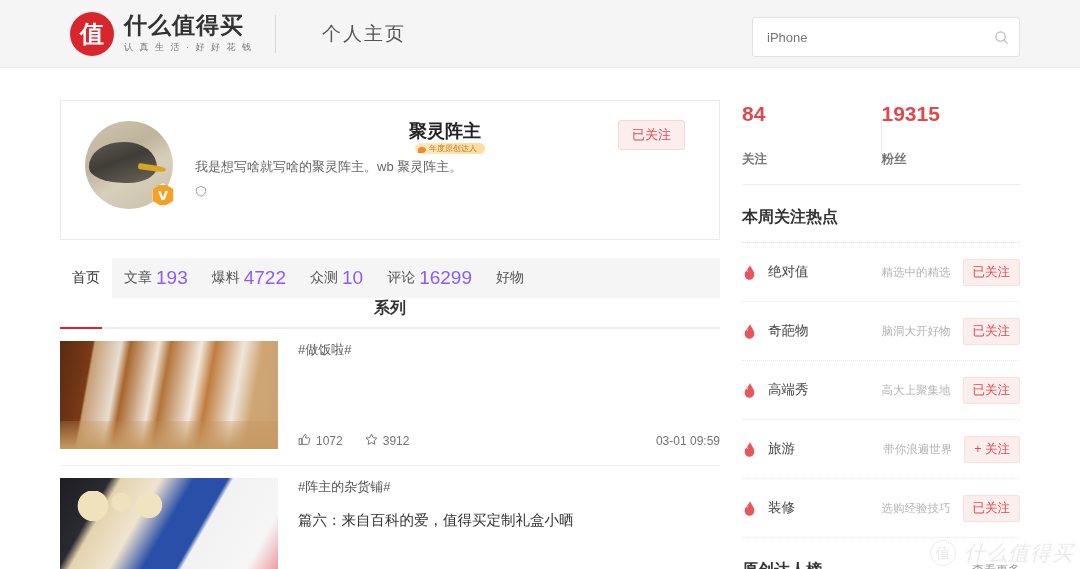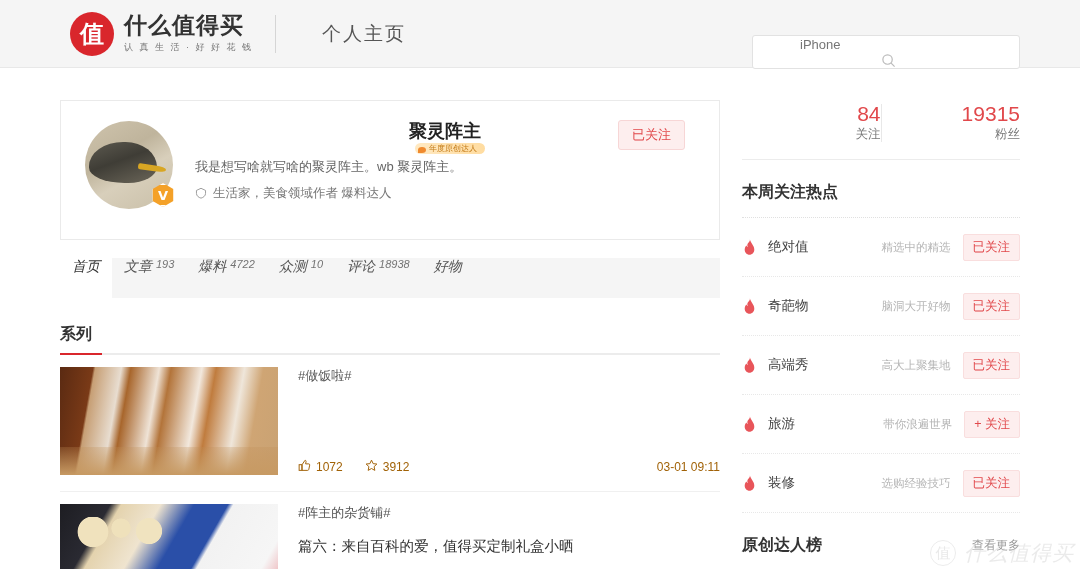--- a/index.html
+++ b/index.html
@@ -42,26 +42,25 @@
   }
   .logo-divider {
     width: 1px; height: 38px; background: #d5d5d5;
     margin: 0 22px;
   }
   .page-title {
     font-size: 19px; color: #555; letter-spacing: 2px; margin-left: 24px;
   }
 
   .search-box {
-    position: absolute; right: 60px; top: 35px;
-    width: 268px; height: 34px;
+    position: absolute; right: 60px; top: 17px;
+    width: 268px; height: 40px;
     background: #fff; border: 1px solid #e2e2e2; border-radius: 3px;
     display: flex; align-items: center;
     padding: 0 10px 0 14px;
-    flex-direction: column;
   }
   .search-input {
     border: none; outline: none; flex: 1;
     font-size: 13px; color: #999;
     font-family: "Liberation Sans", sans-serif;
     background: transparent;
   }
   .search-icon { color: #bbb; display: flex; align-items: center; }
 
   
@@ -148,33 +147,32 @@
   
   .tabs {
     margin-top: 18px;
     background: #f5f5f5;
     height: 40px;
     display: flex;
     align-items: stretch;
     font-size: 14px;
   }
   .tab {
-    display: flex; 
+    display: flex; align-items: center;
     padding: 0 12px; color: #555; cursor: pointer;
     white-space: nowrap;
-    font-style: italic;
-  }
-  .tab .cnt { color: #737373; margin-left: 4px; font-size: 11px; }
+  }
+  .tab .cnt { color: #8b5cf6; margin-left: 4px; font-size: 19px; }
   .tab.active { background: #fff; color: #333; }
 
   
   .section-head {
-    margin-top: 26px;
     position: relative;
     padding-bottom: 10px;
+    text-align: center;
   }
   .section-title { font-size: 16px; color: #333; font-weight: bold; display: inline-block; }
   .section-rule {
     position: absolute; left: 0; right: 0; bottom: 0;
     height: 2px; background: #ececec;
   }
   .section-rule::before {
     content: ""; position: absolute; left: 0; top: 0;
     width: 42px; height: 2px; background: #d9262c;
   }
@@ -216,34 +214,34 @@
                 radial-gradient(circle at 76% 38%, #f0e3bf 0 16%, transparent 17%);
   }
   .post-body { margin-left: 20px; flex: 1; position: relative; }
   .post-tag { font-size: 13px; color: #555; }
   .post-title {
     margin-top: 14px; font-size: 14.5px; color: #333; line-height: 1.5;
   }
   .post-foot {
     position: absolute; left: 0; right: 0; bottom: 0;
     display: flex; align-items: center;
-    font-size: 12px; color: #a16207;
+    font-size: 12px; color: #737373;
   }
   .stat { display: flex; align-items: center; gap: 5px; margin-right: 22px; }
   .post-date { margin-left: auto; }
 
   
   .stats-row {
     display: flex; align-items: center;
     padding: 10px 0 16px 0;
     border-bottom: 1px solid #ececec;
   }
-  .stat-cell { flex: 1; text-align: right; }
+  .stat-cell { flex: 1; text-align: left; font-weight: bold; }
   .stat-num { font-size: 21px; color: #e1484b; }
-  .stat-lbl { font-size: 12.5px; color: #777; margin-top: 0; }
+  .stat-lbl { font-size: 12.5px; color: #777; margin-top: 25px; }
   .stat-div { width: 1px; height: 38px; background: #e8e8e8; }
 
   .side-head {
     font-size: 16px; color: #333; font-weight: bold;
     padding: 22px 0 14px 0;
     border-bottom: 1px dotted #e0e0e0;
     display: flex; align-items: center;
   }
   .side-more {
     margin-left: auto; font-size: 12px; color: #999; font-weight: normal;
@@ -327,21 +325,20 @@
           <button class="follow-btn">已关注</button>
         </div>
         <div class="bio">我是想写啥就写啥的聚灵阵主。wb 聚灵阵主。</div>
 
         <div class="meta-line">
           <span class="meta-icon">
             <svg width="12" height="12" viewBox="0 0 14 14" fill="none" stroke="currentColor" stroke-width="1.1">
               <path d="M7 1.5 L12.3 4 V7.5 C12.3 10.3 9.8 12.2 7 13 C4.2 12.2 1.7 10.3 1.7 7.5 V4 Z"></path>
             </svg>
           </span>
-          <span>生活家，美食领域作者 爆料达人</span>
         </div>
 
       </div>
     </div>
 
     <div class="tabs">
       <div class="tab active">
         <span>首页</span>
       </div>
       <div class="tab">
@@ -351,21 +348,21 @@
       <div class="tab">
         <span>爆料</span>
         <span class="cnt">4722</span>
       </div>
       <div class="tab">
         <span>众测</span>
         <span class="cnt">10</span>
       </div>
       <div class="tab">
         <span>评论</span>
-        <span class="cnt">18938</span>
+        <span class="cnt">16299</span>
       </div>
       <div class="tab">
         <span>好物</span>
       </div>
     </div>
 
     <div class="section-head">
       <span class="section-title">系列</span>
       <div class="section-rule"></div>
     </div>
@@ -387,21 +384,21 @@
             <span>1072</span>
           </span>
           <span class="stat">
             <span>
               <svg width="13" height="13" viewBox="0 0 16 16" fill="none" stroke="currentColor" stroke-width="1.2">
                 <path d="M8 1.4 L10 5.7 L14.6 6.2 L11.2 9.4 L12.1 14 L8 11.7 L3.9 14 L4.8 9.4 L1.4 6.2 L6 5.7 Z"></path>
               </svg>
             </span>
             <span>3912</span>
           </span>
-          <span class="post-date">03-01 09:11</span>
+          <span class="post-date">03-01 09:59</span>
         </div>
       </div>
     </div>
 
     <div class="post">
       <div class="post-thumb">
         <div class="thumb-box"></div>
       </div>
       <div class="post-body">
         <div class="post-tag">#阵主的杂货铺#</div>

